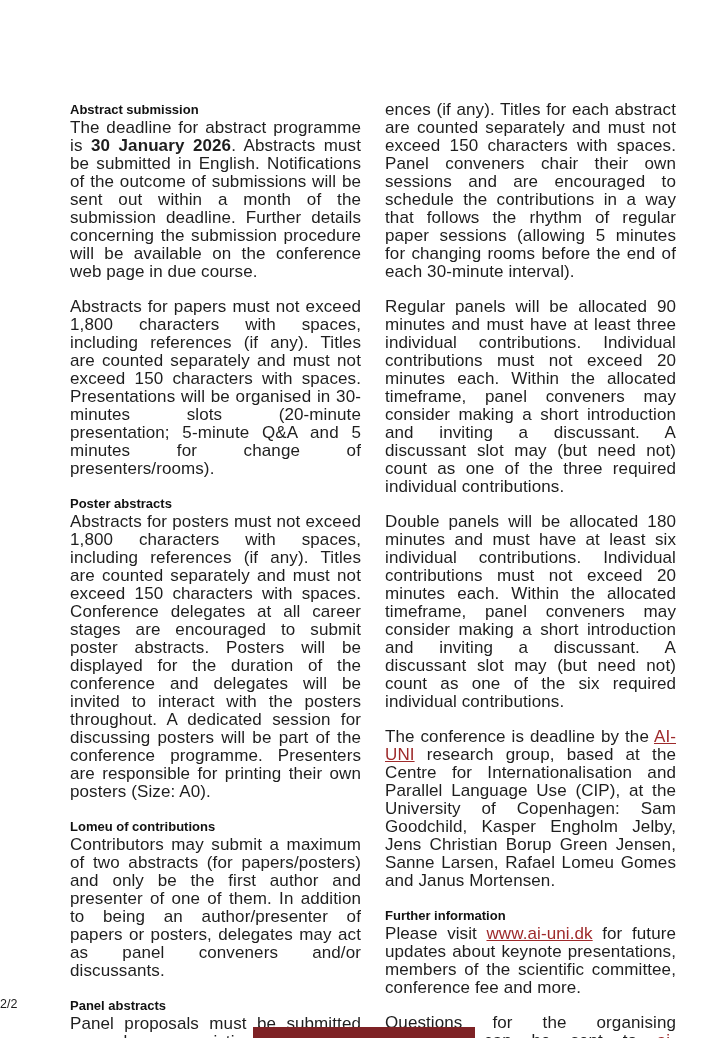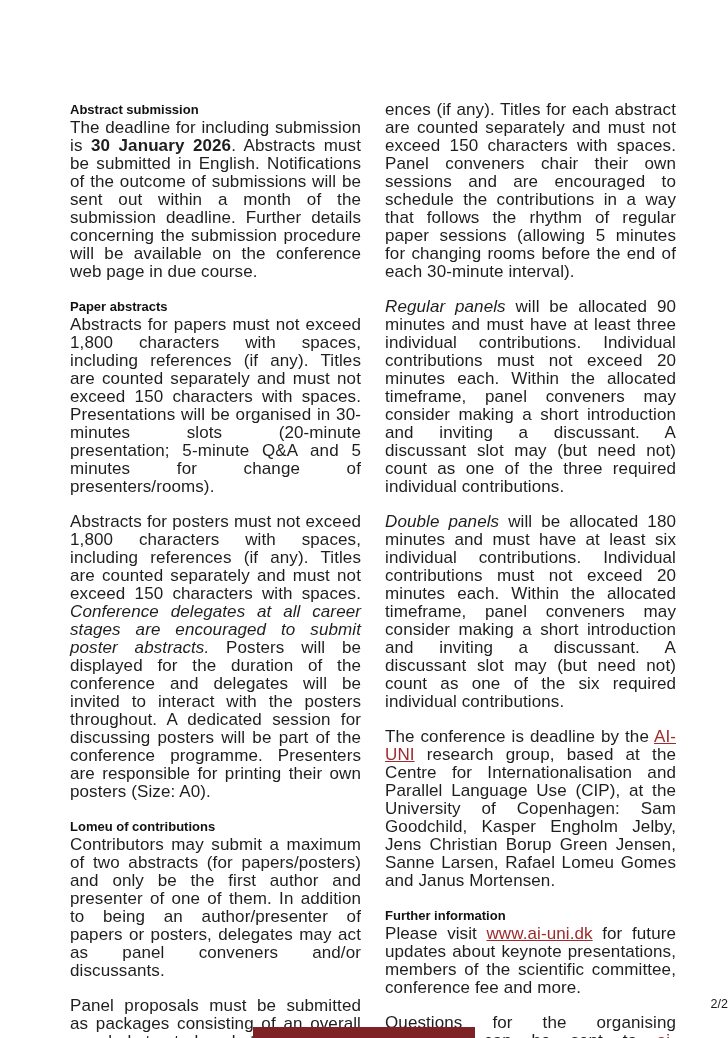--- a/index.html
+++ b/index.html
@@ -23,53 +23,54 @@
   .doc-section{margin:0 0 17px 0;}
   .doc-section h3{
     font-size:13px;line-height:18px;margin:0;padding:0;
     font-weight:700;color:#111;text-align:left;
   }
   .doc-section p{
     font-size:17px;line-height:18px;margin:0;padding:0;
     letter-spacing:0.1px;
   }
   .run-b{font-weight:700;}
-  .run-i{font-style:italic;}
+  .run-i{}
   a.doc-link{color:var(--link-color);text-decoration:underline;cursor:pointer;}
   .page-number{
     position:absolute;left:0;right:0;top:997px;
-    text-align:right;font-size:12.5px;color:#1a1a1a;
+    text-align:left;font-size:12.5px;color:#1a1a1a;
   }
   .accent-bar{
     position:absolute;bottom:0;left:50%;transform:translateX(-50%);
     width:222px;height:11px;background:var(--accent-bar);
   }
 </style>
 </head>
 <body>
 
 <div class="page">
   <div class="columns">
     <div class="col">
         <section class="doc-section">
           <h3>Abstract submission</h3>
-          <p><span>The deadline for including submission is </span><span class="run-b">30 January 2026</span><span>. Abstracts must be submitted in English. Notifications of the outcome of submissions will be sent out within a month of the submission deadline. Further details concerning the submission procedure will be available on the conference web page in due course.</span></p>
+          <p><span>The deadline for abstract programme is </span><span class="run-b">30 January 2026</span><span>. Abstracts must be submitted in English. Notifications of the outcome of submissions will be sent out within a month of the submission deadline. Further details concerning the submission procedure will be available on the conference web page in due course.</span></p>
         </section>
         <section class="doc-section">
-          <h3>Paper abstracts</h3>
           <p><span>Abstracts for papers must not exceed 1,800 characters with spaces, including references (if any). Titles are counted separately and must not exceed 150 characters with spaces. Presentations will be organised in 30-minutes slots (20-minute presentation; 5-minute Q&amp;A and 5 minutes for change of presenters/rooms).</span></p>
         </section>
         <section class="doc-section">
+          <h3>Poster abstracts</h3>
           <p><span>Abstracts for posters must not exceed 1,800 characters with spaces, including references (if any). Titles are counted separately and must not exceed 150 characters with spaces. </span><span class="run-i">Conference delegates at all career stages are encouraged to submit poster abstracts.</span><span> Posters will be displayed for the duration of the conference and delegates will be invited to interact with the posters throughout. A dedicated session for discussing posters will be part of the conference programme. Presenters are responsible for printing their own posters (Size: A0).</span></p>
         </section>
         <section class="doc-section">
           <h3>Lomeu of contributions</h3>
           <p><span>Contributors may submit a maximum of two abstracts (for papers/posters) and only be the first author and presenter of one of them. In addition to being an author/presenter of papers or posters, delegates may act as panel conveners and/or discussants.</span></p>
         </section>
         <section class="doc-section">
+          <h3>Panel abstracts</h3>
           <p><span>Panel proposals must be submitted as packages consisting of an overall panel abstract plus abstracts for each individual paper in the panel. Each abstract in the package, including the overall panel abstract, must not exceed 1,100 characters with spaces, including refer-</span></p>
         </section>
       </div>
     <div class="col">
         <section class="doc-section">
           <p><span>ences (if any). Titles for each abstract are counted separately and must not exceed 150 characters with spaces. Panel conveners chair their own sessions and are encouraged to schedule the contributions in a way that follows the rhythm of regular paper sessions (allowing 5 minutes for changing rooms before the end of each 30-minute interval).</span></p>
         </section>
         <section class="doc-section">
           <p><span class="run-i">Regular panels</span><span> will be allocated 90 minutes and must have at least three individual contributions. Individual contributions must not exceed 20 minutes each. Within the allocated timeframe, panel conveners may consider making a short introduction and inviting a discussant. A discussant slot may (but need not) count as one of the three required individual contributions.</span></p>
         </section>

